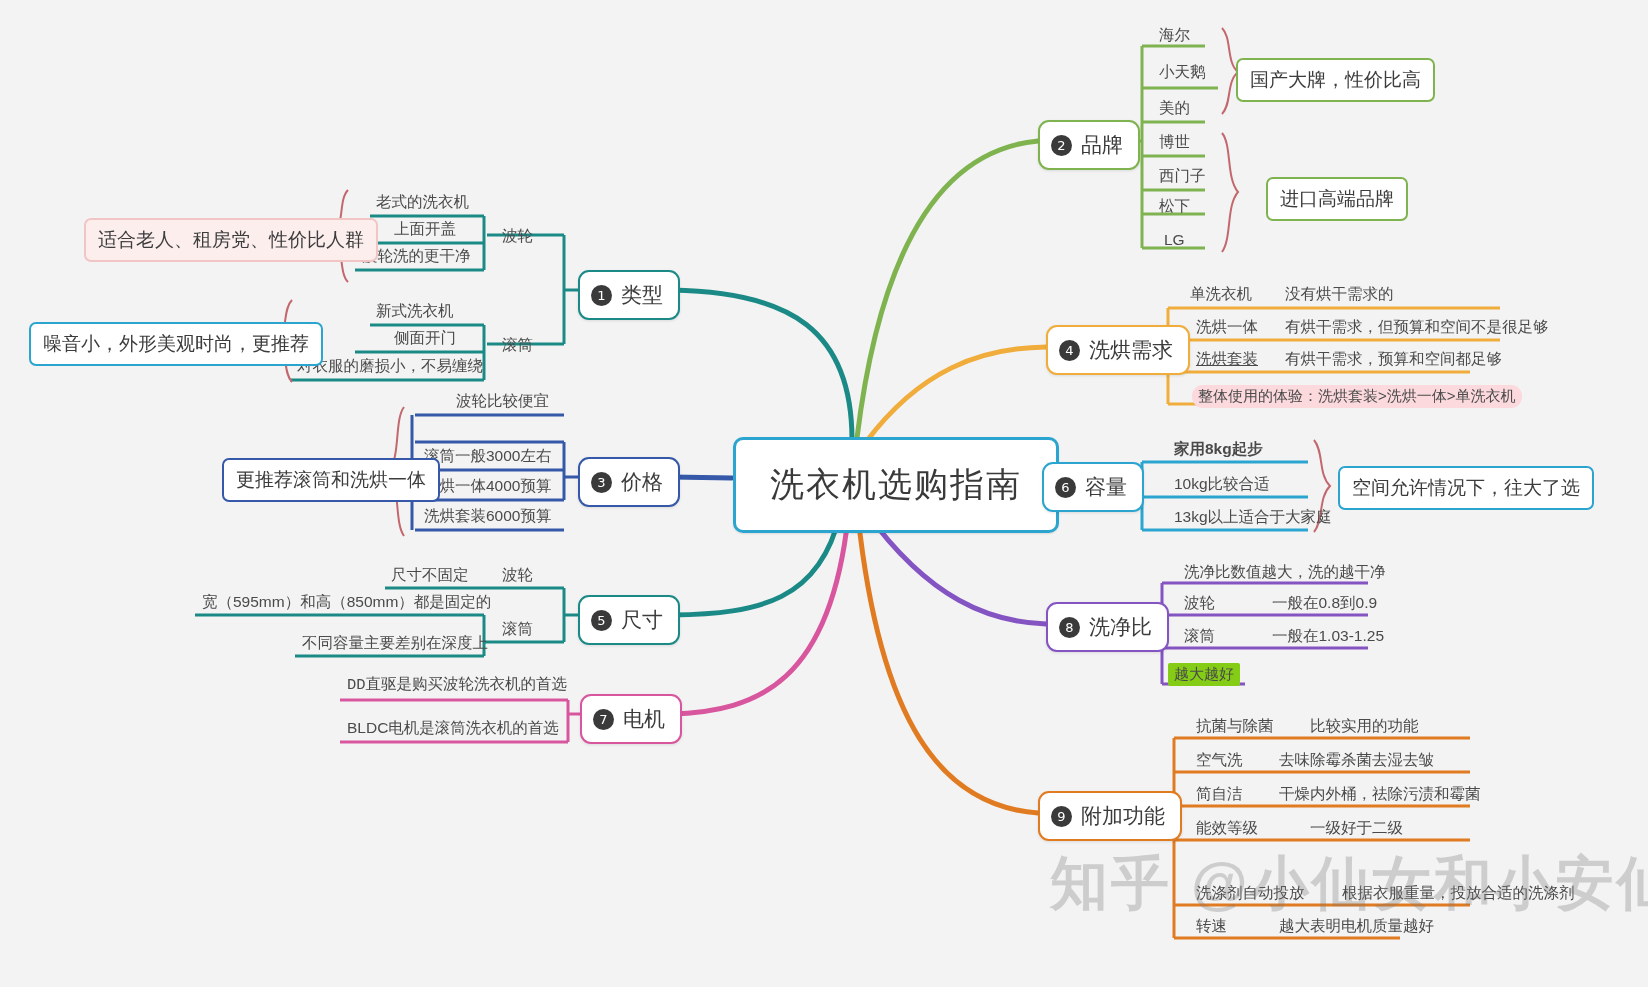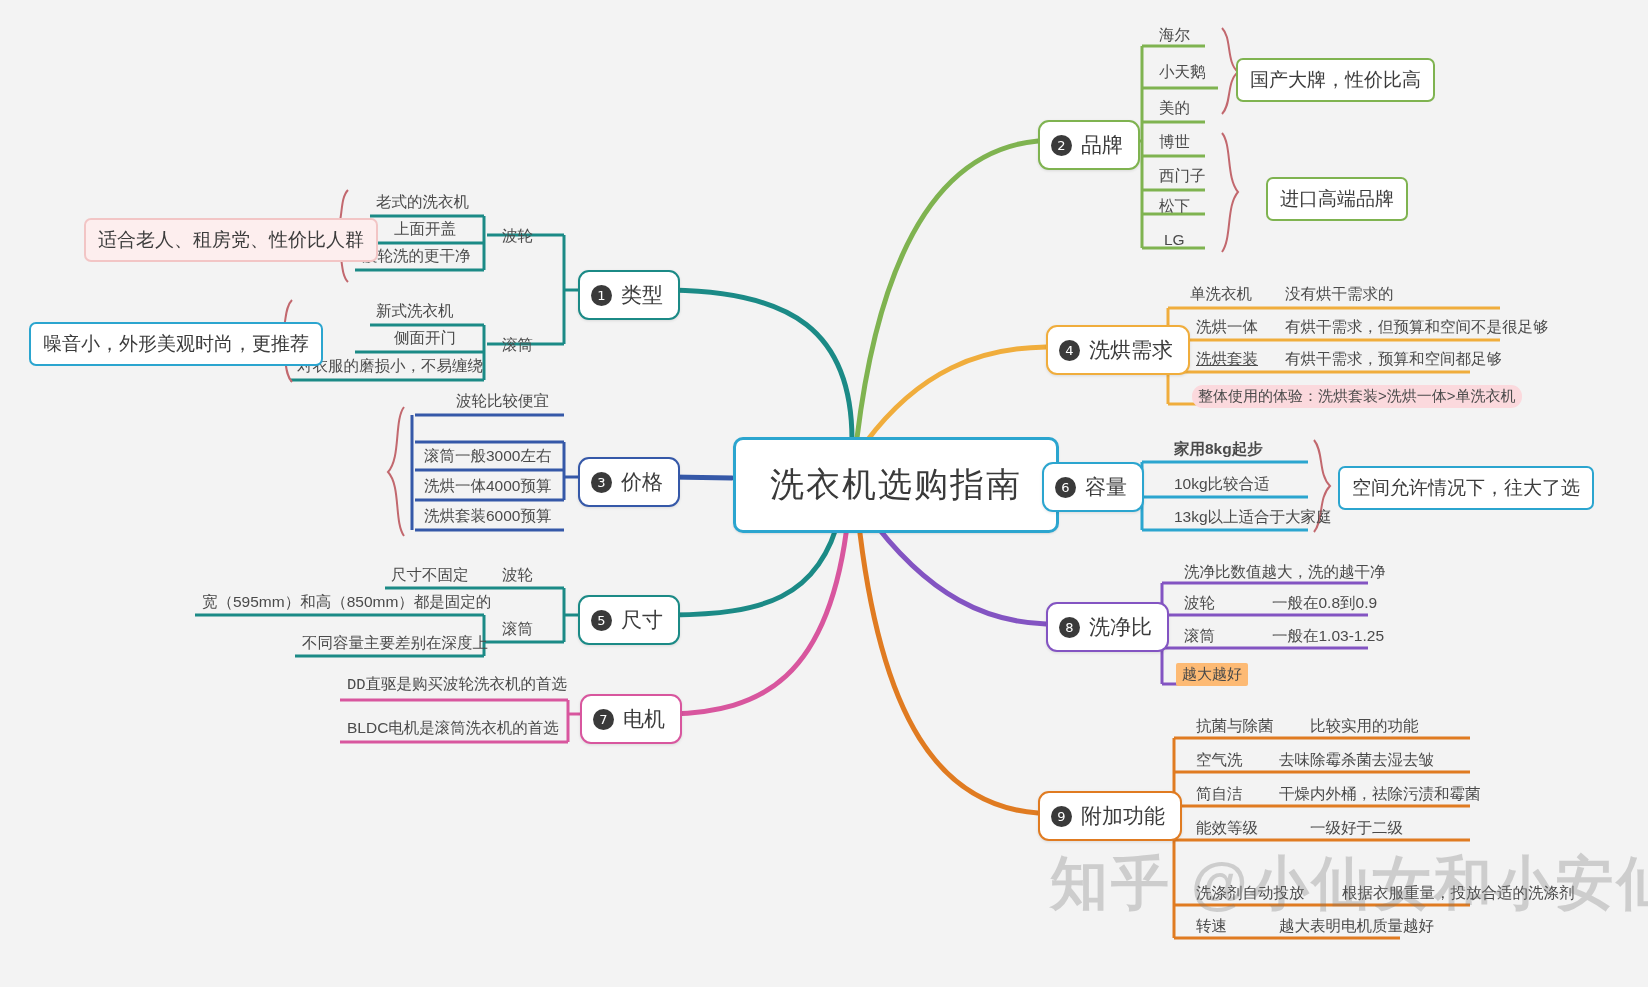--- a/index.html
+++ b/index.html
@@ -39,21 +39,21 @@
   
   .leaf{font-size:15.5px;color:#4a4a4a;line-height:1.1;}
 
   
   .callout{
     border-radius:7px;border:2px solid #888;background:#fff;
     font-size:19px;color:#3c3c3c;padding:7px 12px;
   }
   .callout.pinkbg{background:#fdeeee;border-color:#f2c5c5;}
   .hl{background:#fbd9dd;padding:2px 6px;border-radius:2px;font-size:15px;color:#4a4a4a;}
-  .hl.purple{background:#fdba74;margin-left:8px;}
+  .hl.purple{background:#84cc16;}
 
   .wm{
     position:absolute;font-size:58px;color:rgba(120,120,120,.30);
     letter-spacing:3px;white-space:nowrap;font-weight:bold;
     font-family:"Liberation Sans",sans-serif;
   }
 </style>
 </head>
 <body>
 
@@ -199,20 +199,21 @@
   <div class="node callout" style="left:1236px;top:177px;border-color:#7fb350;margin-left:30px;">进口高端品牌</div>
 
   <div class="node l1" style="left:578px;top:457px;border-color:#3558a8;">
     <span class="badge">3</span>
     <span>价格</span>
   </div>
   <div class="node leaf" style="left:456px;top:392px;">波轮比较便宜</div>
   <div class="node leaf" style="left:424px;top:447px;">滚筒一般3000左右</div>
   <div class="node leaf" style="left:424px;top:477px;">洗烘一体4000预算</div>
   <div class="node leaf" style="left:424px;top:507px;">洗烘套装6000预算</div>
+  <div class="node callout" style="left:222px;top:458px;border-color:#3558a8;">更推荐滚筒和洗烘一体</div>
 
   <div class="node l1" style="left:1046px;top:325px;border-color:#f0ad3c;">
     <span class="badge">4</span>
     <span>洗烘需求</span>
   </div>
   <div class="node leaf" style="left:1190px;top:285px;">单洗衣机</div>
   <div class="node leaf" style="left:1285px;top:285px;">没有烘干需求的</div>
   <div class="node leaf" style="left:1196px;top:318px;">洗烘一体</div>
   <div class="node leaf" style="left:1285px;top:318px;">有烘干需求，但预算和空间不是很足够</div>
   <div class="node leaf" style="left:1196px;top:350px;text-decoration:underline;">洗烘套装</div>

